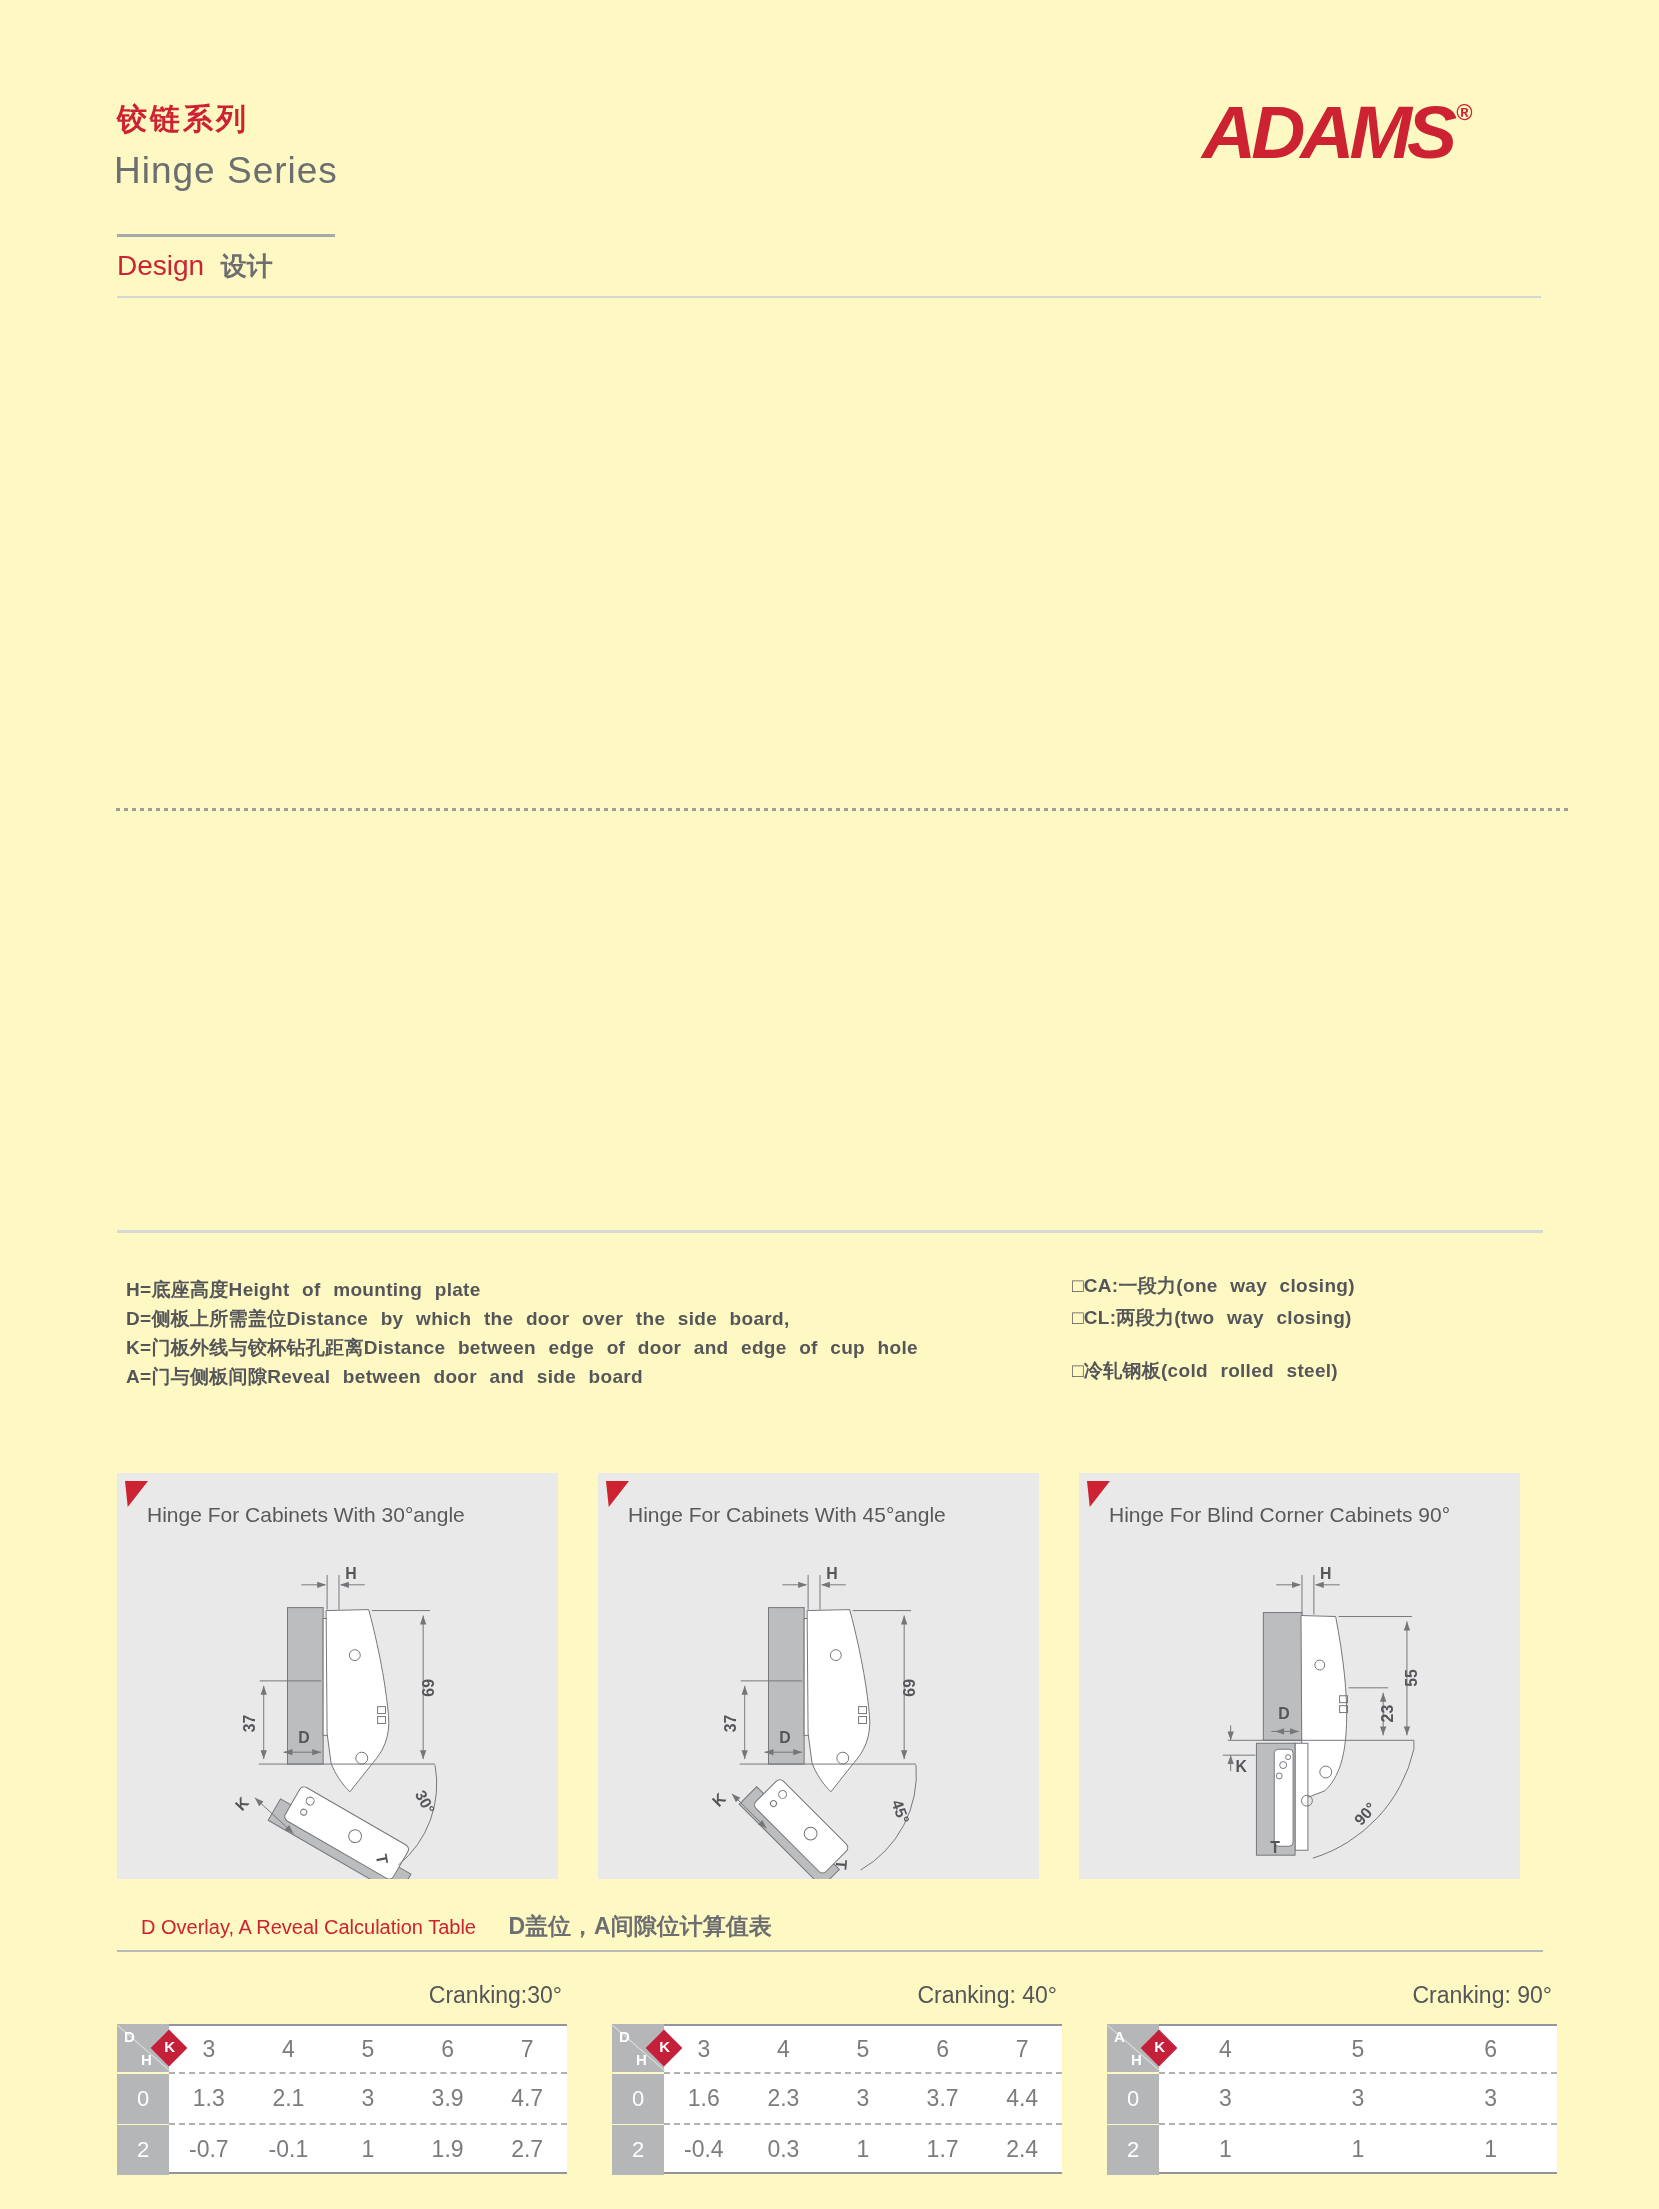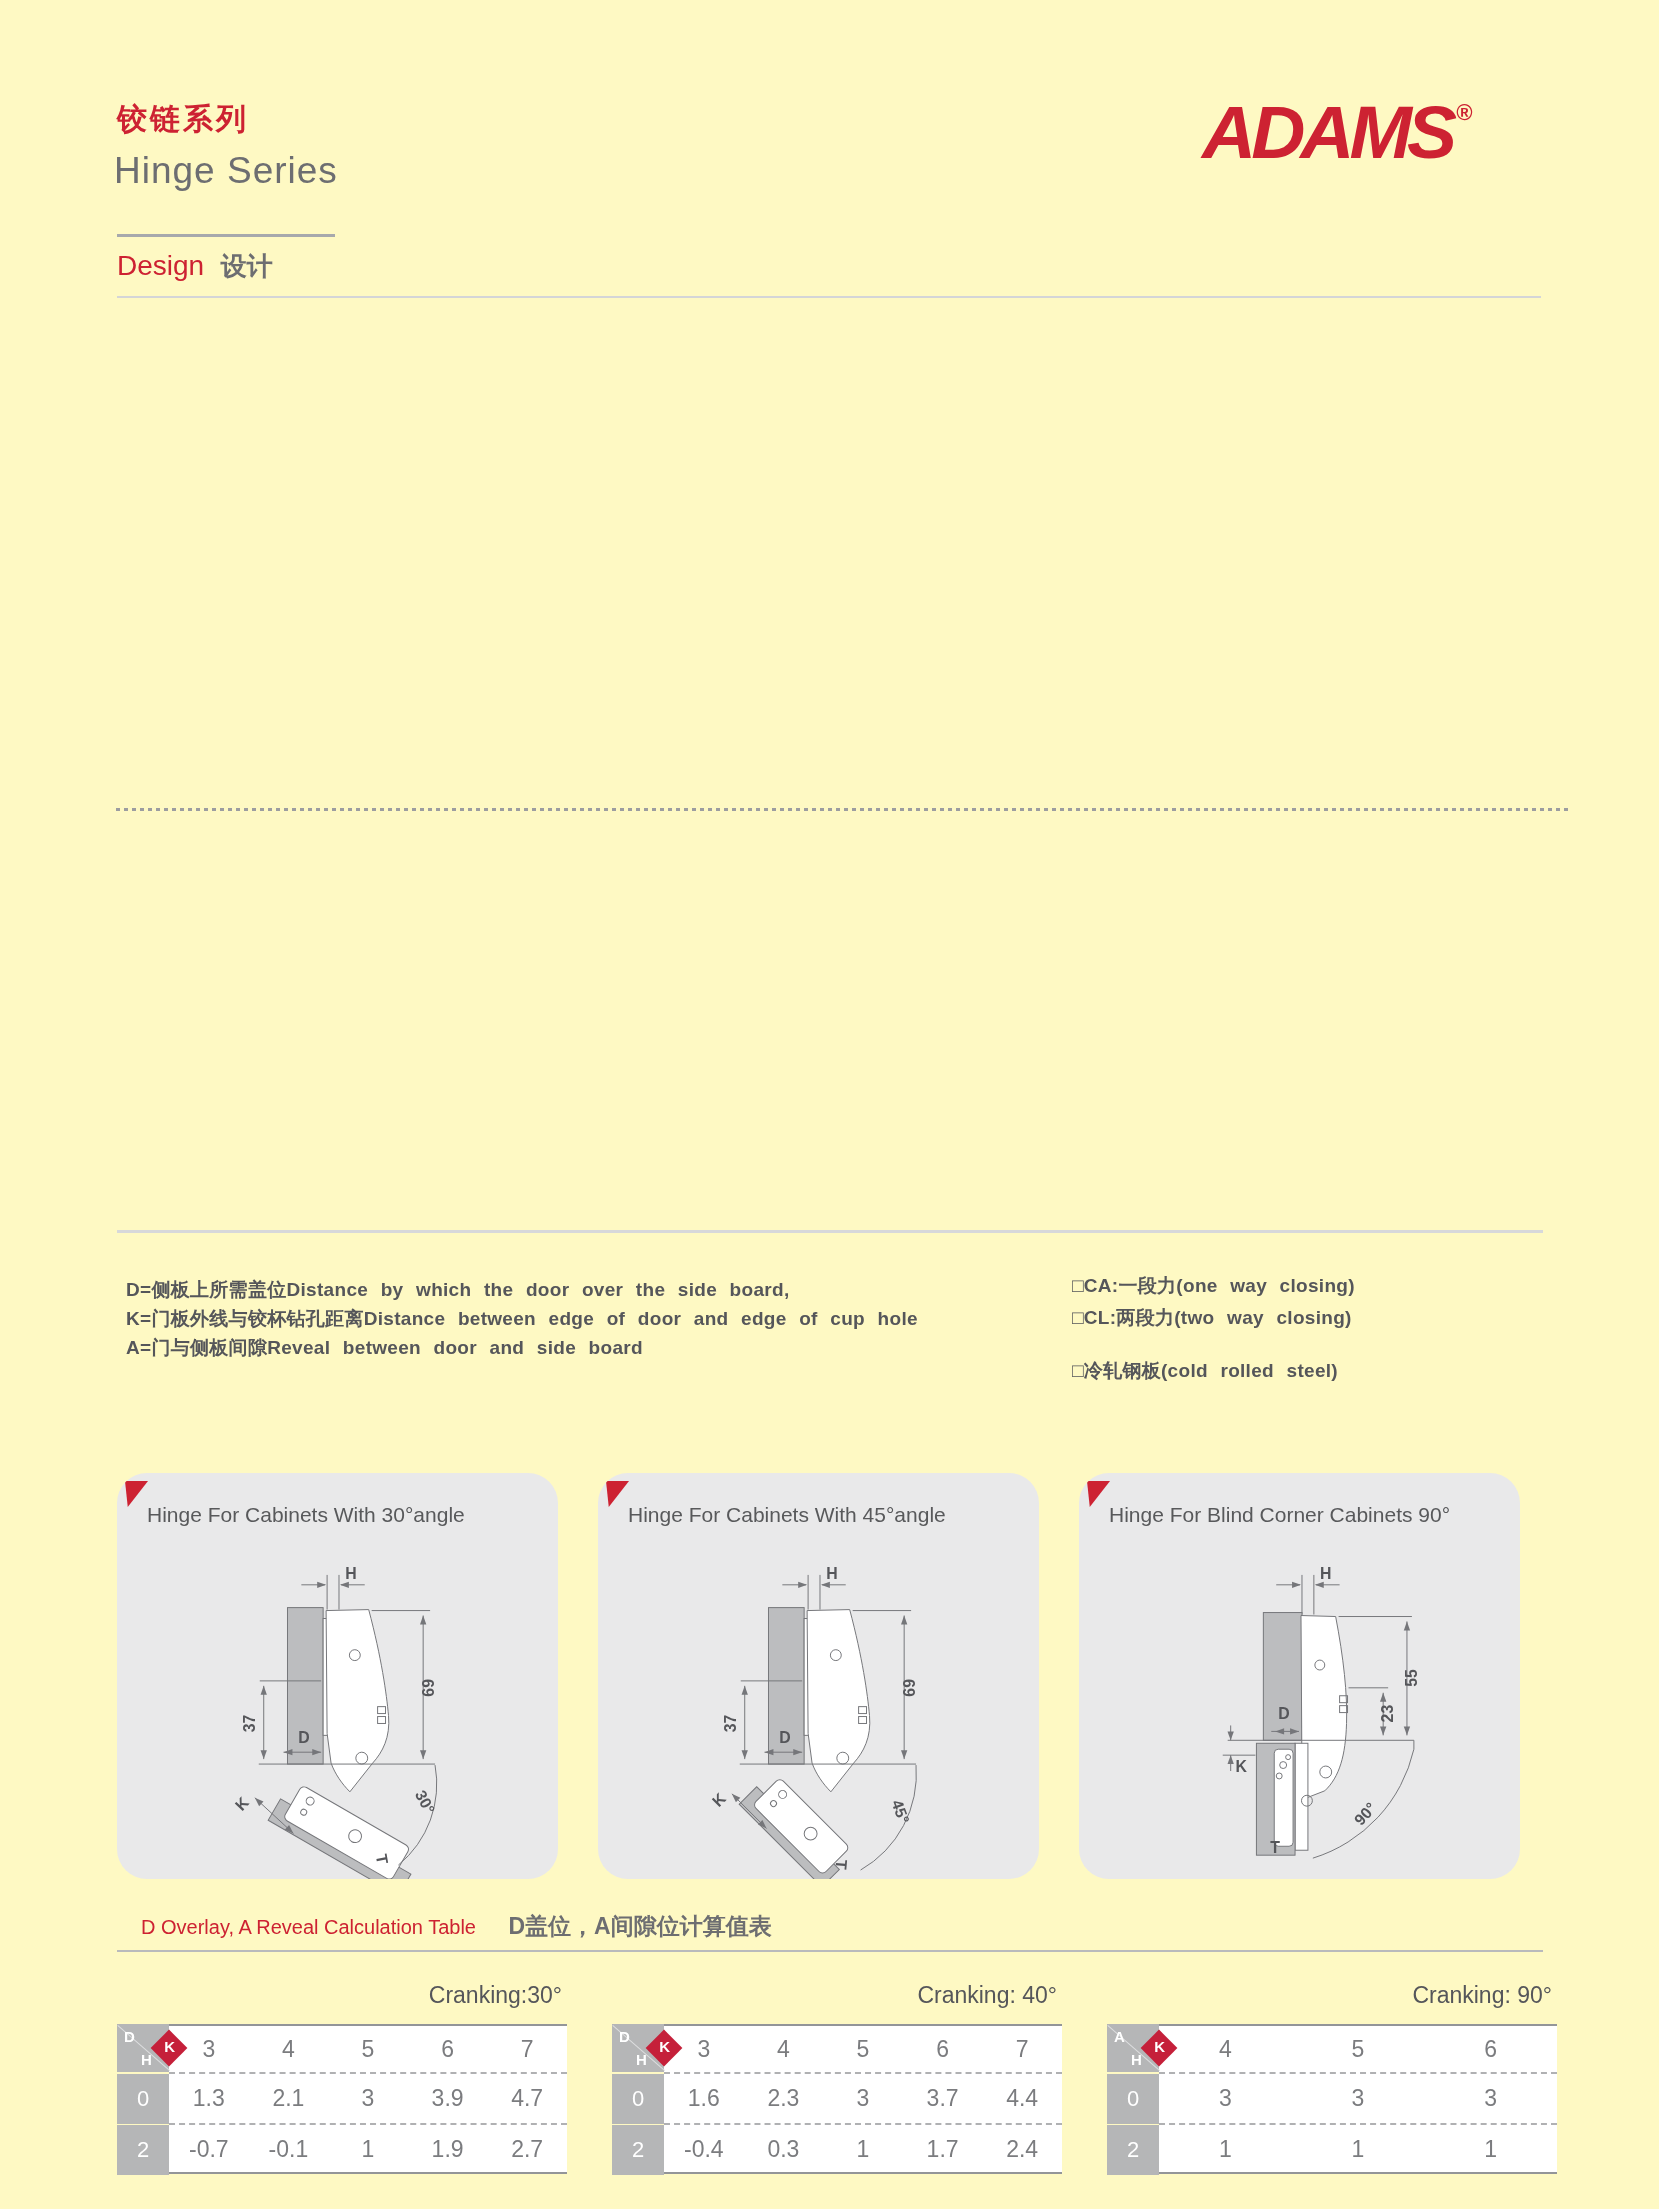--- a/index.html
+++ b/index.html
@@ -23,21 +23,21 @@
   .rule-mid{left:117px;top:1230px;width:1426px;height:3px;background:#d7d8da;}
 
   
   .legend-lines{left:126px;top:1275px;font-size:19px;font-weight:bold;color:#55565a;
       line-height:29px;word-spacing:7px;letter-spacing:0.3px;white-space:nowrap;}
   .legend-options{left:1072px;top:1270px;font-size:19px;font-weight:bold;color:#55565a;
       line-height:32px;word-spacing:7px;letter-spacing:0.3px;white-space:nowrap;}
   .opt-gap{margin-top:21px;}
 
   
-  .panel{top:1473px;width:441px;height:406px;background:#e9e9ea;overflow:hidden;border-radius:30px;}
+  .panel{top:1473px;width:441px;height:406px;background:#e9e9ea;overflow:hidden;}
   .corner-tri{position:absolute;left:8px;top:8px;width:23px;height:26px;background:#cd2232;
       clip-path:polygon(0 0,100% 0,12% 100%);}
   .panel-title{position:absolute;left:30px;top:30px;font-size:21px;color:#58595b;white-space:nowrap;}
   .diagram{position:absolute;left:0;top:94px;width:441px;height:307px;overflow:visible;}
   .diagram text{fill:#55565a;font-size:16px;font-weight:bold;stroke:none;}
 
   
   .calc-title{left:125px;top:1911px;white-space:nowrap;}
   .calc-title-en{font-size:20px;color:#cd2232;margin-left:16px;}
   .calc-title-zh{font-size:23px;font-weight:bold;color:#6d6e71;margin-left:28px;text-align:center;}
@@ -80,20 +80,21 @@
   <div class="abs design-row">
     <span class="design-en">Design</span>
     <span class="design-zh">设计</span>
   </div>
   <div class="abs rule-design"></div>
 
   <div class="abs rule-dashed"></div>
   <div class="abs rule-mid"></div>
 
   <div class="abs legend-lines">
+    <div>H=底座高度Height of mounting plate</div>
     <div>D=侧板上所需盖位Distance by which the door over the side board,</div>
     <div>K=门板外线与铰杯钻孔距离Distance between edge of door and edge of cup hole</div>
     <div>A=门与侧板间隙Reveal between door and side board</div>
   </div>
   <div class="abs legend-options">
     <div>□CA:一段力(one way closing)</div>
     <div>□CL:两段力(two way closing)</div>
     <div class="opt-gap">□冷轧钢板(cold rolled steel)</div>
   </div>
 

